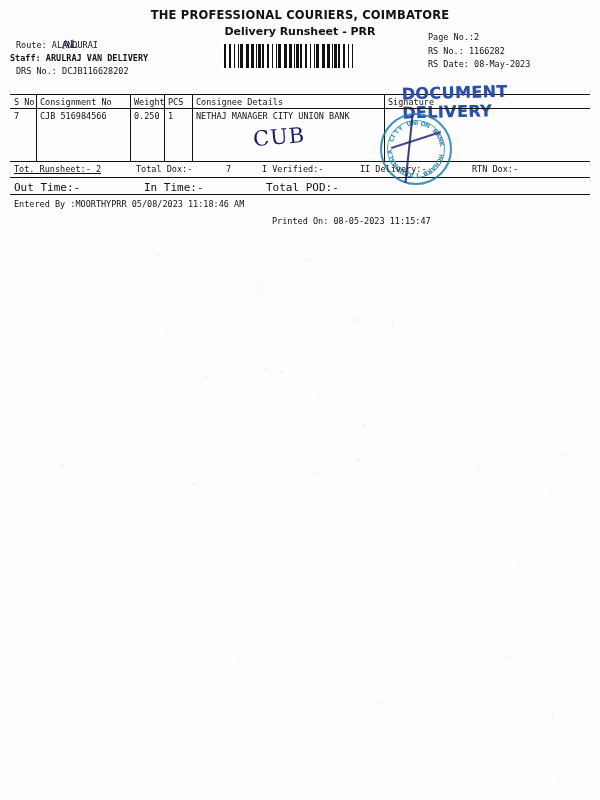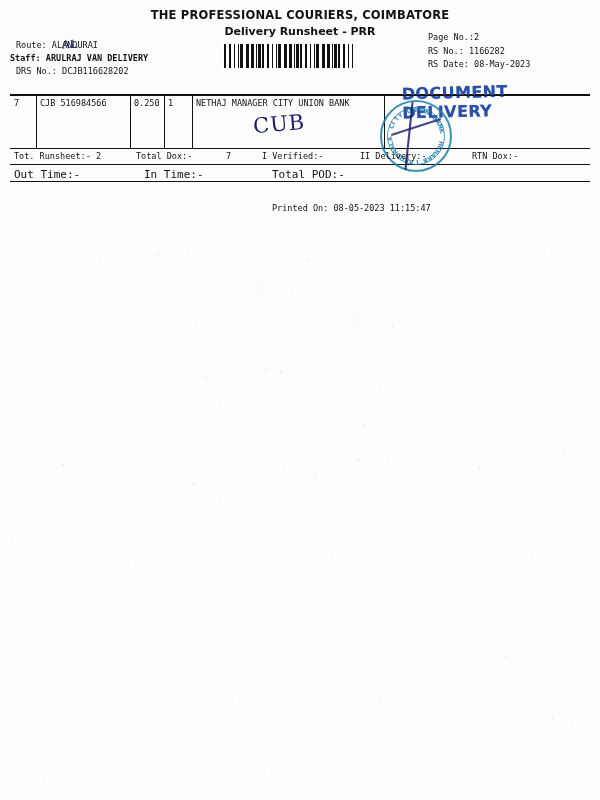--- a/index.html
+++ b/index.html
@@ -296,20 +296,33 @@
           <i style="left: 126px; width: 1px;"></i>
           <i style="left: 130px; width: 1px;"></i>
         </div>
 
       <div class="doc-delivery">DOCUMENT DELIVERY</div>
     </div>
 
     <div class="rule"></div>
 
     <div class="table">
+      <div class="thead">
+        <div class="c-sno">S No</div>
+        <div class="c-cons">Consignment No</div>
+        <div class="c-wt">Weight</div>
+        <div class="c-pcs">PCS</div>
+        <div class="c-det">Consignee Details</div>
+        <div class="c-sign">Signature</div>
+        <div class="vline" style="left:26px;  top:0; height:13px;"></div>
+        <div class="vline" style="left:120px; top:0; height:13px;"></div>
+        <div class="vline" style="left:154px; top:0; height:13px;"></div>
+        <div class="vline" style="left:182px; top:0; height:13px;"></div>
+        <div class="vline" style="left:374px; top:0; height:13px;"></div>
+      </div>
 
       <div class="rule"></div>
 
       <div class="body-area">
         <div class="trow">
           <div class="c-sno">7</div>
           <div class="c-cons">CJB 516984566</div>
           <div class="c-wt">0.250</div>
           <div class="c-pcs">1</div>
           <div class="c-det">NETHAJ MANAGER CITY UNION BANK</div>
@@ -363,39 +376,40 @@
             </div>
           <div class="pen"></div>
           <div class="pen2"></div>
         </div>
       </div>
 
       <div class="rule"></div>
     </div>
 
     <div class="totals">
-      <div style="left:4px;">Tot. Runsheet:- 2</div>
+      <div style="left:4px;text-decoration:underline;">Tot. Runsheet:- 2</div>
       <div style="left:126px;">Total Dox:-</div>
       <div style="left:216px;">7</div>
       <div style="left:252px;">I Verified:-</div>
       <div style="left:350px;">II Delivery:-</div>
       <div style="left:462px;">RTN Dox:-</div>
     </div>
 
     <div class="rule"></div>
 
     <div class="outtime">
       <div style="left:4px;">Out Time:-</div>
       <div style="left:134px;">In Time:-</div>
-      <div style="left:262px;">Total POD:-</div>
+      <div style="left:256px;">Total POD:-</div>
     </div>
 
     <div class="rule"></div>
 
     <div class="footer1">
+      <div style="left:4px;">Entered By :MOORTHYPRR 05/08/2023 11:18:46 AM</div>
       <div style="left:262px;margin-top:17px;">Printed On: 08-05-2023 11:15:47</div>
     </div>
 
 
   </div>
 <div class="speck" style="width: 1px; height: 1px; left: 334px; top: 304px;"></div>
     <div class="speck" style="width: 1px; height: 1px; left: 264px; top: 521px;"></div>
     <div class="speck" style="width: 1px; height: 1px; left: 523px; top: 567px;"></div>
     <div class="speck" style="width: 1px; height: 1px; left: 169px; top: 673px;"></div>
     <div class="speck" style="width: 1px; height: 1px; left: 45px; top: 516px;"></div>

